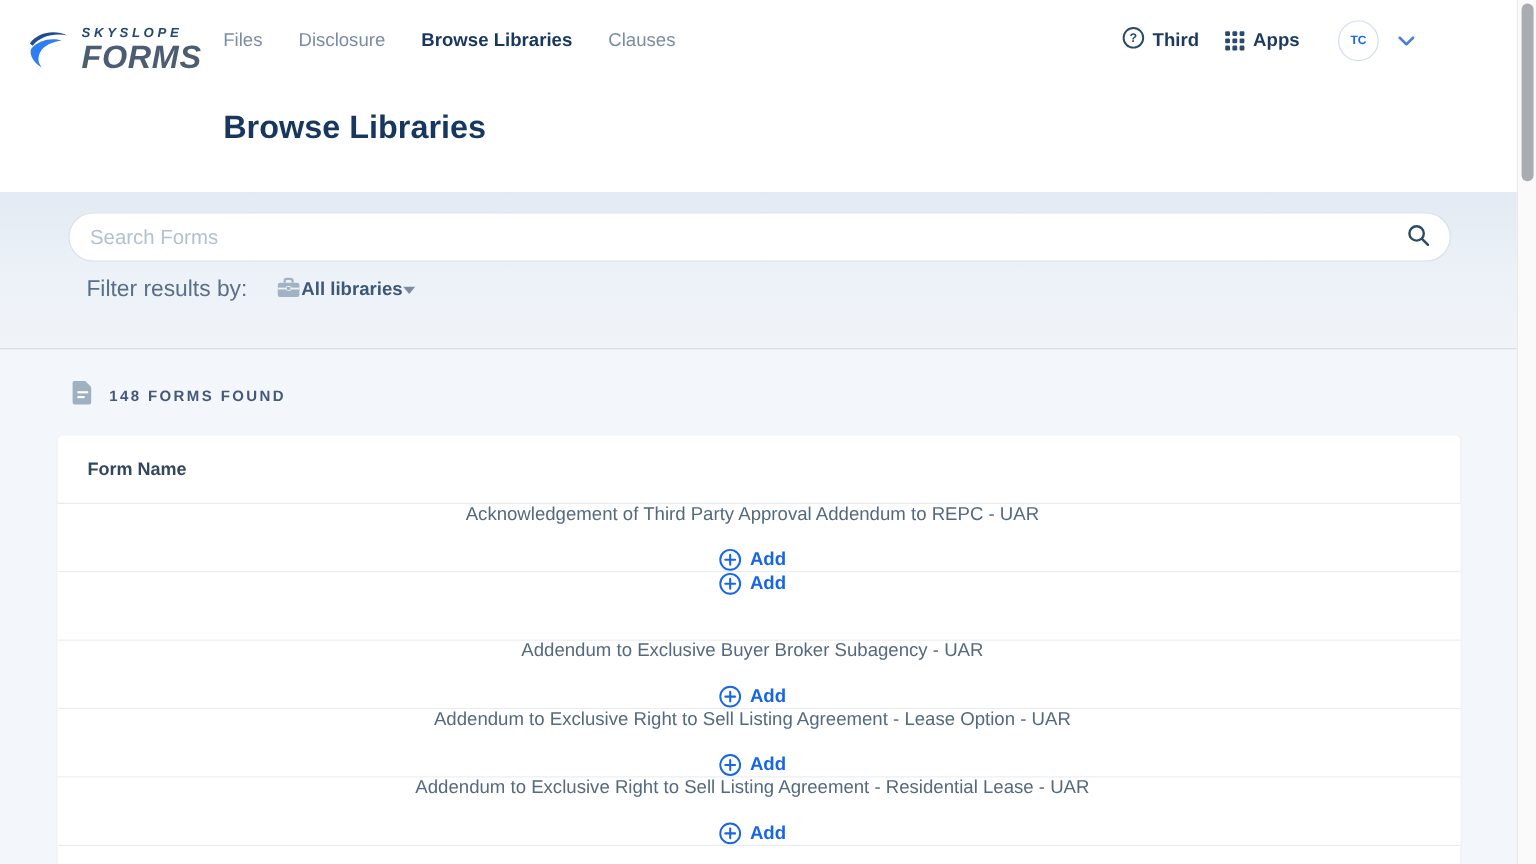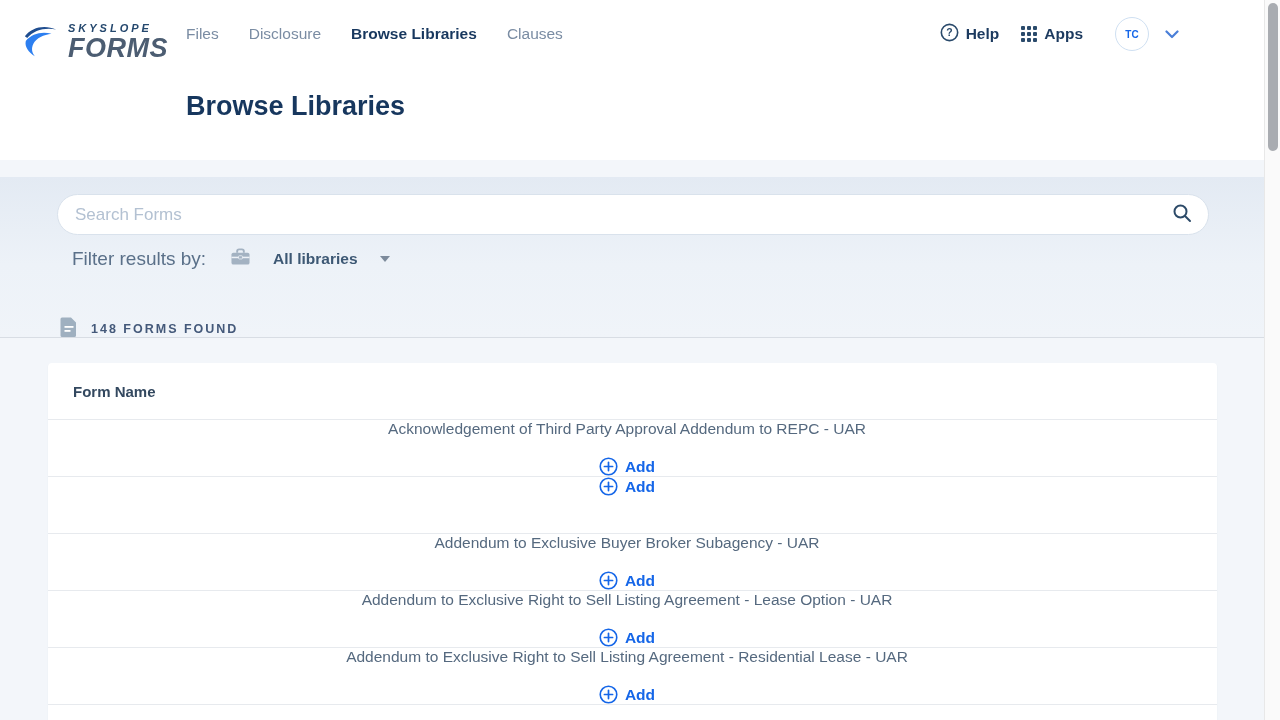--- a/index.html
+++ b/index.html
@@ -30,39 +30,39 @@
   .avatar-wrap { display:flex; align-items:center; gap:16px; margin-left:10px; }
   .avatar {
     width:34px; height:34px; border-radius:50%; background:#ffffff;
     border:1px solid #cfe0f2; display:flex; align-items:center; justify-content:center;
     font-size:10px; font-weight:700; color:#1566e8; cursor:pointer;
   }
   .page-title { position:absolute; left:186px; top:91px; font-size:27px; font-weight:700; color:#17375e; }
 
   
   .search-section {
-    position:absolute; top:177px; left:0; width:1264px; height:161px;
+    position:absolute; top:160px; left:0; width:1264px; height:131px;
     background:linear-gradient(180deg,#e3eaf3 0%, #edf2f8 55%, #f0f4f9 100%);
     border-bottom:1px solid #d8dde4;
   }
   .search-box {
     position:absolute; left:57px; top:17px; width:1152px; height:41px;
     background:#ffffff; border:1px solid #d9e2ec; border-radius:21px;
     display:flex; align-items:center;
   }
   .search-input {
     flex:1; border:none; outline:none; background:transparent;
     font-family:"Liberation Sans",sans-serif;
     font-size:17px; color:#33475f; padding:0 10px 0 17px;
   }
   .search-input::placeholder { color:#b3c1d2; }
   .search-icon-btn { border:none; background:none; cursor:pointer; padding:0 16px 0 0; display:flex; align-items:center; }
   .filter-row { position:absolute; left:72px; top:70px; display:flex; align-items:center; }
   .filter-label { font-size:19px; color:#5a7089; margin-right:24px; }
-  .library-select { display:flex; align-items:center; gap:22px; cursor:pointer;justify-content:space-between; }
+  .library-select { display:flex; align-items:center; gap:0; cursor:pointer;justify-content:space-between; }
   .library-select-label { font-size:15.5px; font-weight:700; color:#3d5874; }
   .caret-down { width:0; height:0; border-left:5px solid transparent; border-right:5px solid transparent; border-top:6px solid #7d8b9c; }
 
   
   .results-meta { position:absolute; left:60px; top:316px; display:flex; align-items:center; gap:13px; }
   .results-count { font-size:12.5px; font-weight:700; letter-spacing:2px; color:#44597a; }
 
   .table-card {
     position:absolute; left:48px; top:363px; width:1169px; height:357px;
     background:#ffffff; border-radius:4px 4px 0 0;
@@ -119,21 +119,21 @@
   </nav>
 
   <div class="header-actions">
     <div class="action-group">
       <span>
         <svg width="19" height="19" viewBox="0 0 20 20">
           <circle cx="10" cy="10" r="8.6" fill="none" stroke="#2a4a6b" stroke-width="1.7"></circle>
           <text x="10" y="14" font-size="11" font-weight="bold" fill="#2a4a6b" text-anchor="middle" font-family="Liberation Sans, sans-serif">?</text>
         </svg>
       </span>
-      <span class="action-label">Help</span>
+      <span class="action-label">Third</span>
     </div>
     <div class="action-group">
       <span class="apps-grid">
         <i></i>
           <i></i>
           <i></i>
           <i></i>
           <i></i>
           <i></i>
           <i></i>

